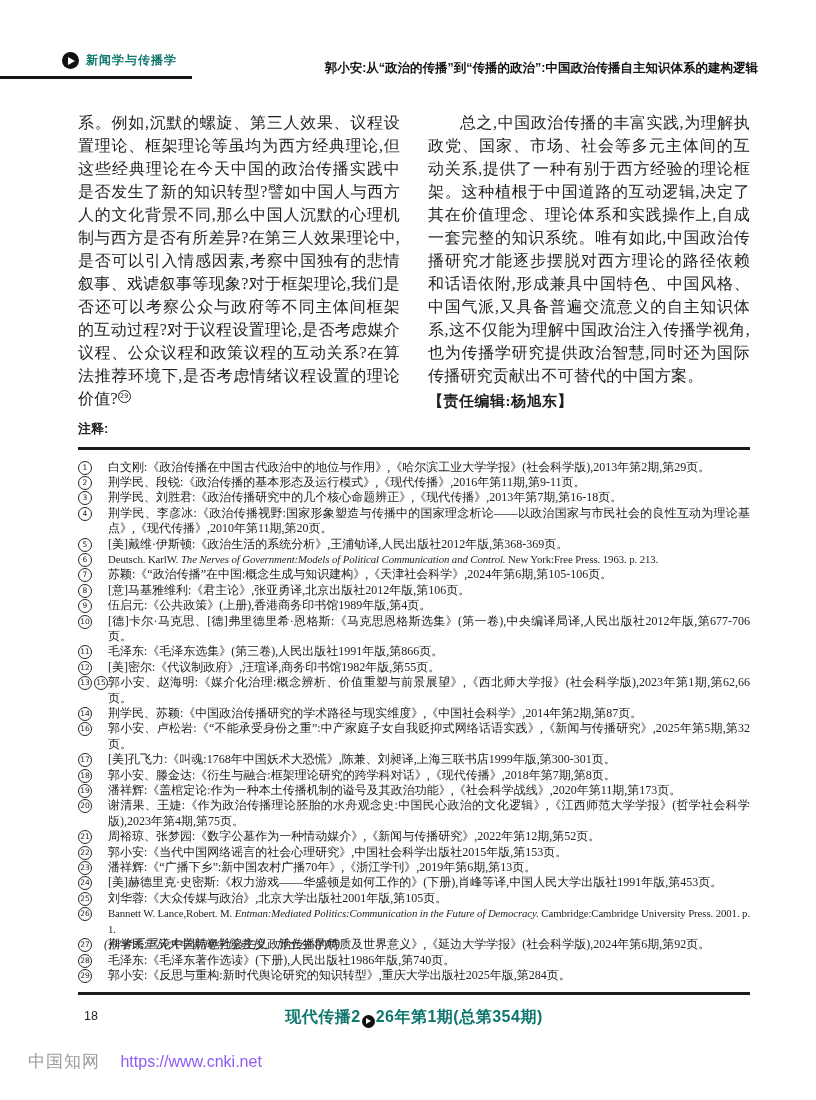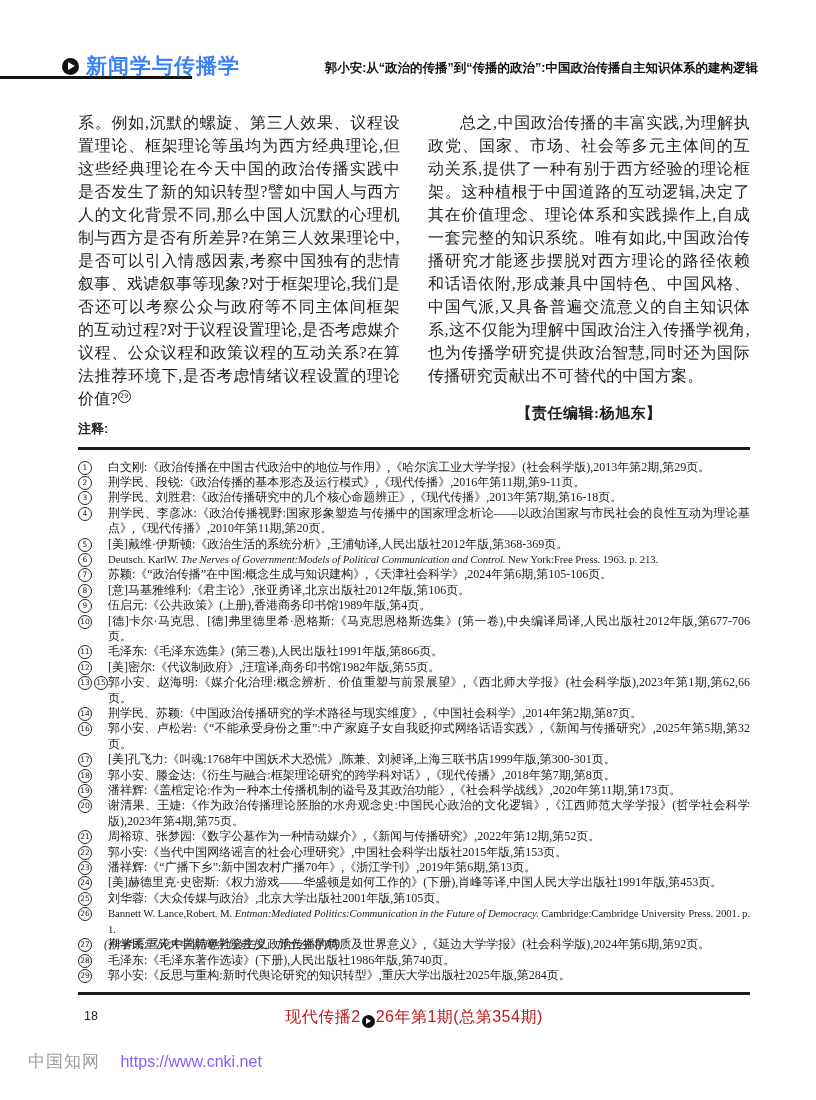--- a/index.html
+++ b/index.html
@@ -10,34 +10,34 @@
   .header-rule{position:absolute;left:0;top:76px;width:192px;height:3px;background:#141414;}
   .masthead{position:absolute;left:62px;top:52px;display:flex;align-items:center;gap:7px;}
   .logo-circle{display:inline-flex;align-items:center;justify-content:center;
                width:17px;height:17px;border-radius:50%;background:#111;flex:0 0 auto;}
   .logo-circle .tri{width:0;height:0;border-left:7px solid #fff;
                     border-top:4.5px solid transparent;border-bottom:4.5px solid transparent;margin-left:2px;}
   .logo-circle.sm{width:13px;height:13px;vertical-align:-2px;margin:0 1px;}
   .logo-circle.sm .tri{border-left:5px solid #fff;border-top:3.5px solid transparent;
                        border-bottom:3.5px solid transparent;margin-left:1px;}
   .masthead-text{font-family:"Liberation Sans","DejaVu Sans",sans-serif;font-weight:700;
-                 font-size:21px;letter-spacing:1px;color:#3b82f6;}
+                 font-size:12px;letter-spacing:1px;color:#0f766e;}
   .running-title{position:absolute;left:232px;top:60px;width:526px;text-align:right;
                  font-family:"Liberation Sans","DejaVu Sans",sans-serif;font-weight:700;
                  font-size:12.5px;color:#141414;}
 
   
   .columns{position:absolute;left:78px;top:111px;width:672px;display:flex;gap:28px;}
   .col{flex:1 1 0;font-size:16px;line-height:23px;text-align:justify;letter-spacing:0.2px;}
   .col p{margin:0;}
   .col.right p{text-indent:2em;}
   .circ-ref{display:inline-flex;align-items:center;justify-content:center;width:11px;height:11px;
             border:1px solid #1f1f1f;border-radius:50%;font-size:6.5px;line-height:11px;
             font-family:"DejaVu Sans",sans-serif;vertical-align:6px;letter-spacing:0;}
-  .editor{margin-top:15px;text-align:center;font-weight:700;font-size:15px;letter-spacing:0.5px;}
+  .editor{margin-top:3px;text-align:left;font-weight:700;font-size:15px;letter-spacing:0.5px;}
 
   
   .notes{position:absolute;left:78px;top:420px;width:672px;}
   .notes-label{font-weight:700;font-size:13px;font-family:"Liberation Sans","DejaVu Sans",sans-serif;}
   .notes-rule{height:2.5px;background:#1c1c1c;}
   .notes-rule.top{margin-top:9px;}
   .notes-rule.bottom{margin-top:9px;}
   .notes-list{margin-top:10px;}
   .note-item{position:relative;padding-left:30px;font-size:12px;line-height:15.4px;
              text-align:justify;color:#222;}
@@ -46,21 +46,21 @@
             border:1px solid #222;border-radius:50%;font-size:7.5px;line-height:12px;
             font-family:"DejaVu Sans",sans-serif;letter-spacing:0;}
   .note-text.en{font-size:10.8px;letter-spacing:-0.1px;}
   .note-text.en i{font-family:"Liberation Serif","DejaVu Serif",serif;}
 
   
   .author-note{position:absolute;left:104px;top:936px;font-size:12px;font-style:italic;color:#2a2a2a;}
   .footer{position:absolute;left:78px;top:1007px;width:672px;}
   .page-num{position:absolute;left:6px;top:2px;font-size:12.5px;font-family:"Liberation Sans","DejaVu Sans",sans-serif;color:#222;}
   .journal{display:block;text-align:center;font-family:"Liberation Sans","DejaVu Sans",sans-serif;
-           font-weight:400;font-size:16px;letter-spacing:0.5px;color:#b91c1c;}
+           font-weight:700;font-size:16px;letter-spacing:0.5px;color:#0f766e;}
   .watermark{position:absolute;left:28px;top:1050px;color:#9b9b9b;
              font-family:"Liberation Sans","DejaVu Sans",sans-serif;}
   .watermark .wm-name{font-size:17px;letter-spacing:1px;}
   .watermark .wm-url{font-size:16px;margin-left:16px;color:#8b5cf6;}
 </style>
 </head>
 <body>
 
 <div class="page">
 

